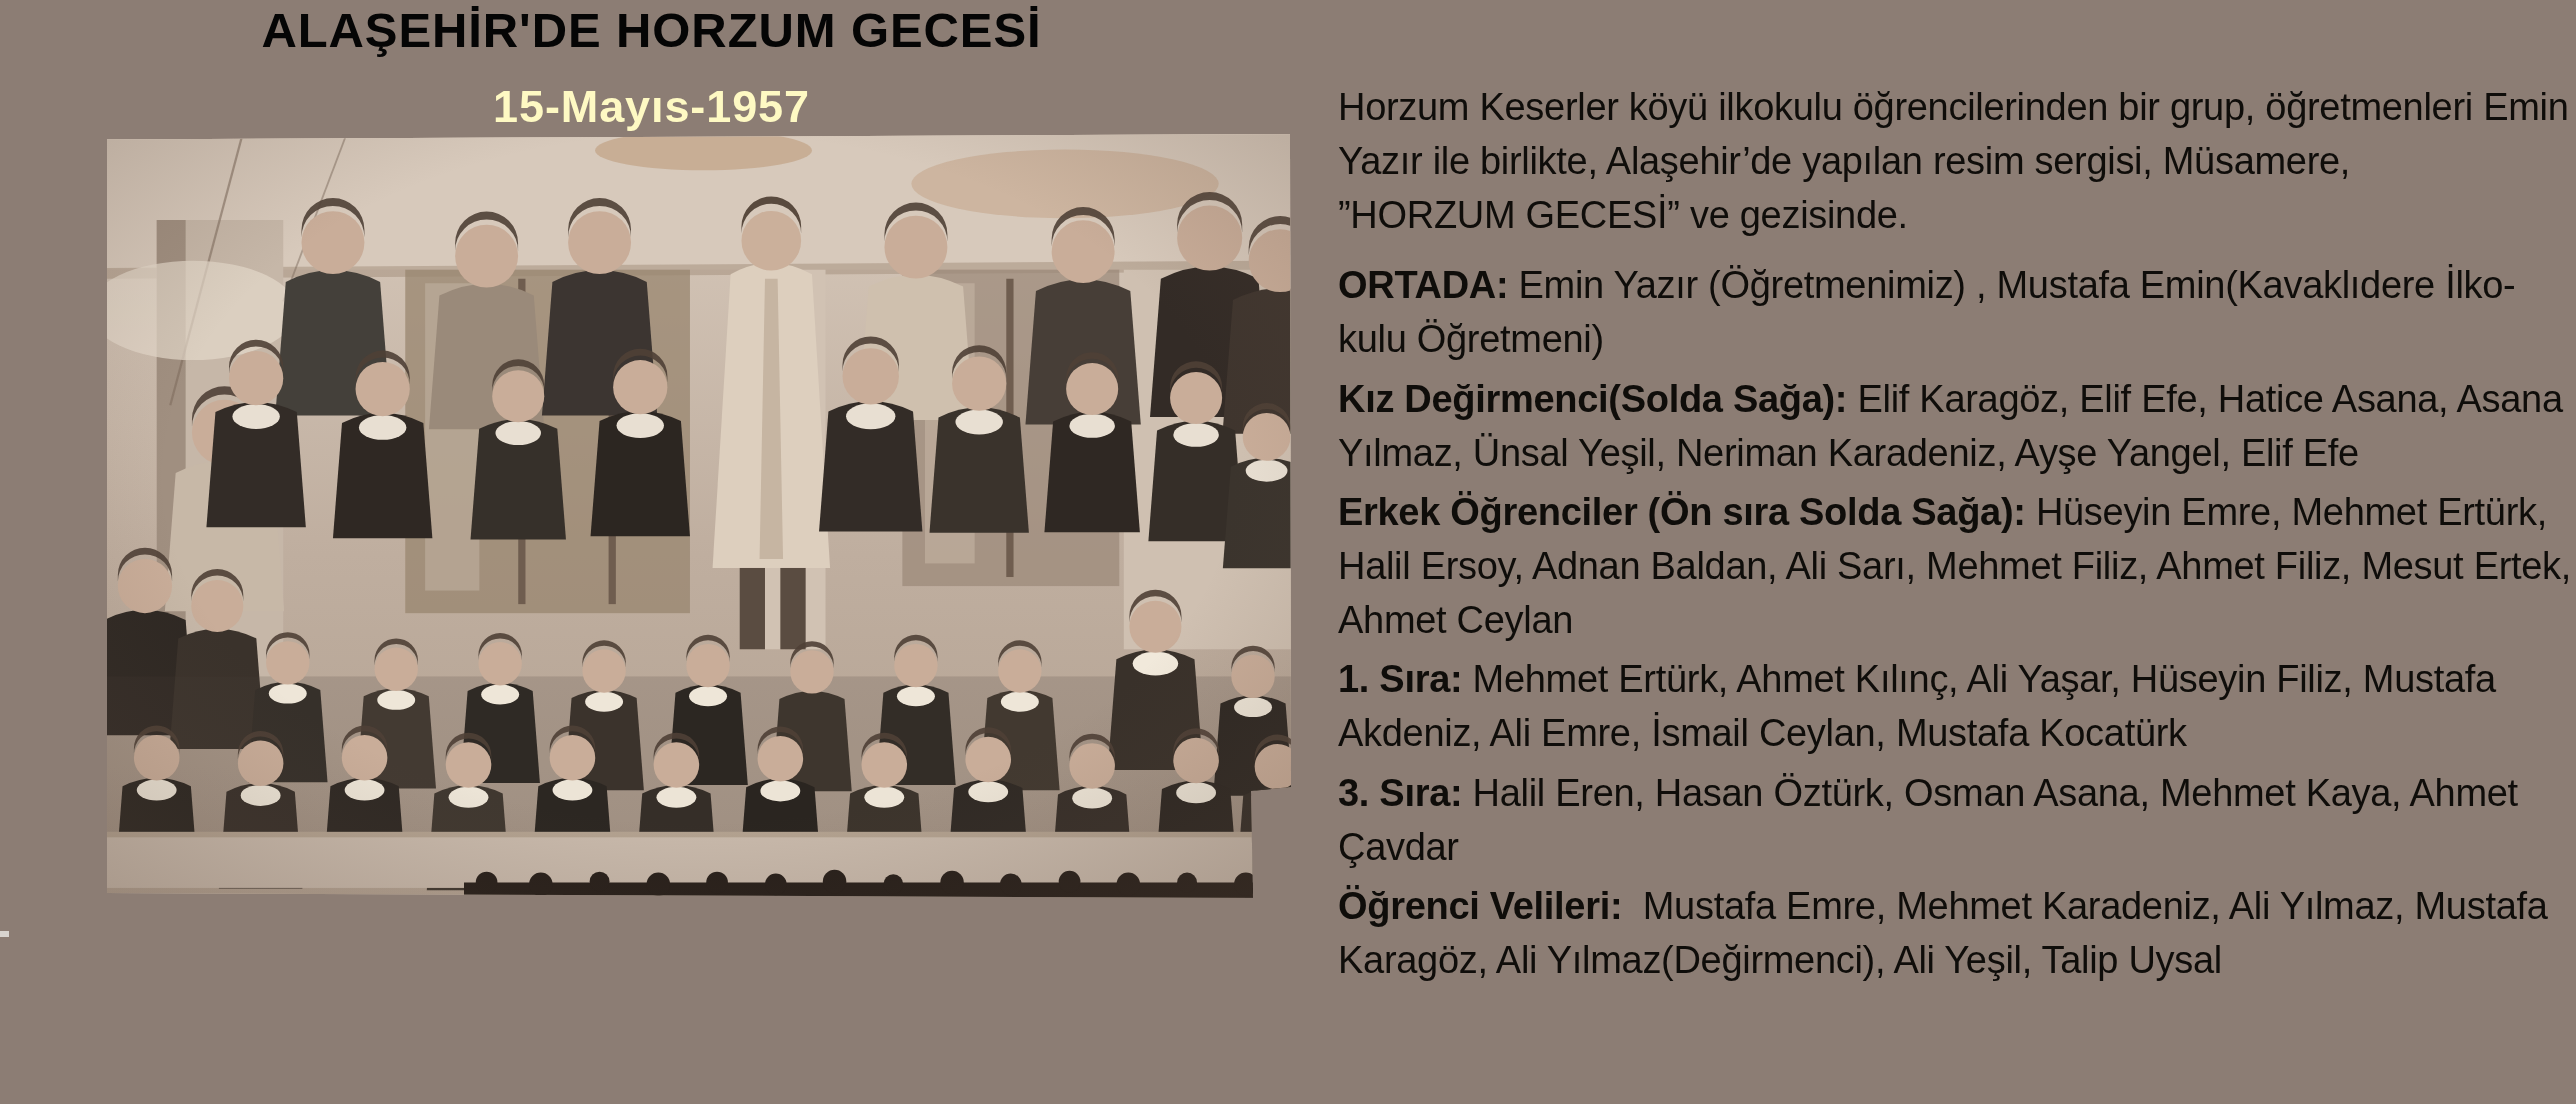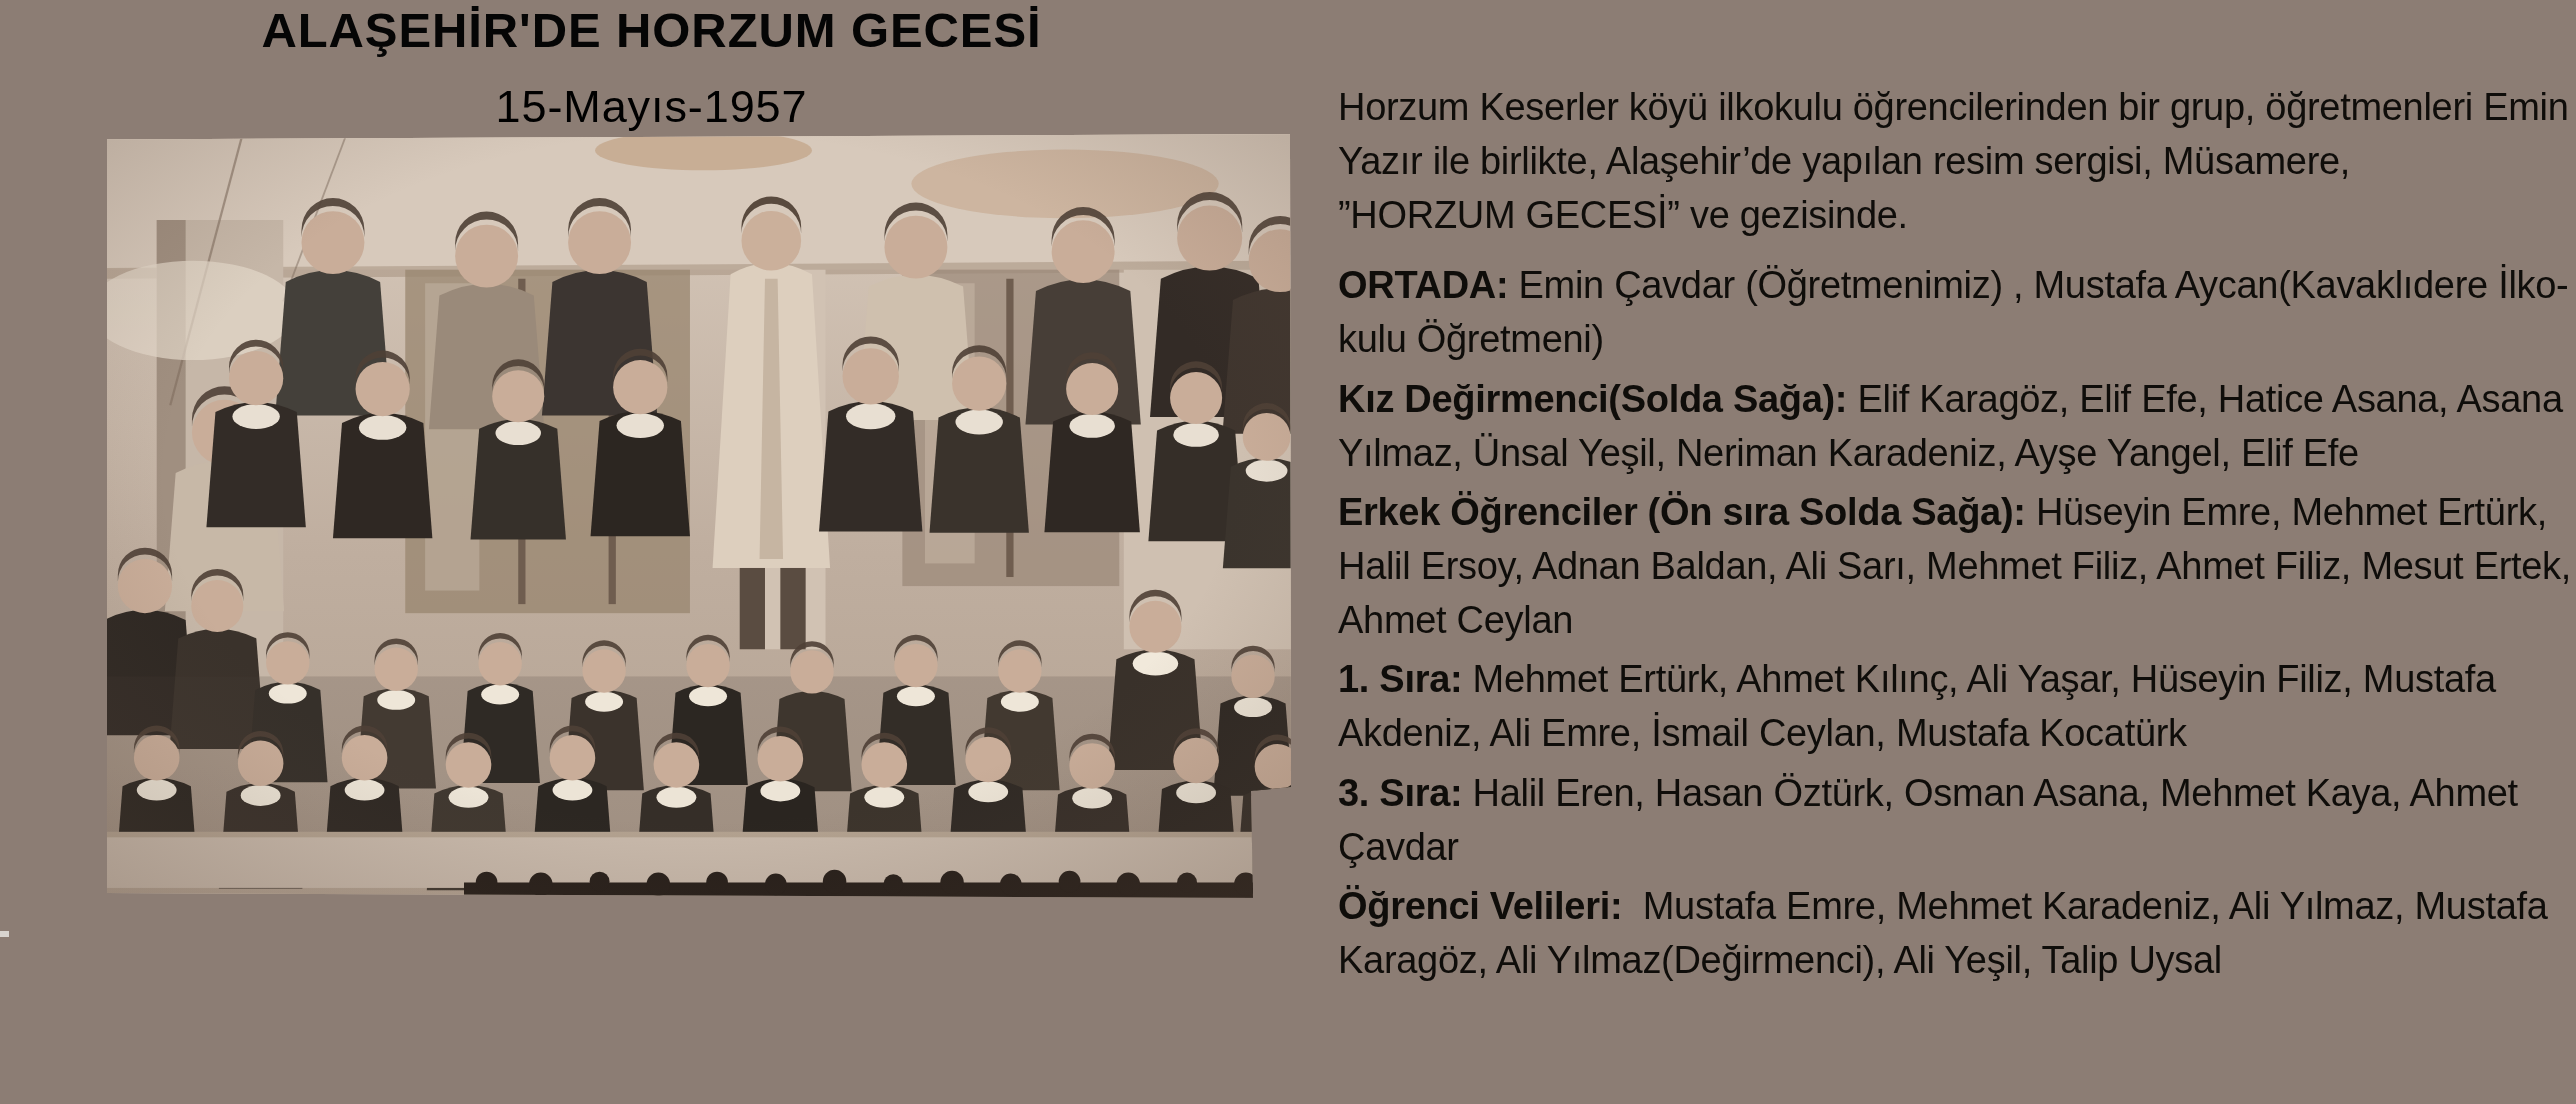--- a/index.html
+++ b/index.html
@@ -19,22 +19,22 @@
     position:absolute;left:118px;top:0;width:1067px;
     text-align:center;color:#000;
   }
   .title{
     margin:0;padding-top:1.8px;
     font-size:49px;font-weight:bold;letter-spacing:0.9px;
     color:#050505;
   }
   .subtitle{
     margin:0;padding-top:23.5px;
-    font-size:45px;font-weight:normal;letter-spacing:0.9px;
-    color:#000000;
+    font-size:45px;font-weight:bold;letter-spacing:0.9px;
+    color:#fef9c3;
   }
 
   
   .photo{
     position:absolute;left:107px;top:134px;width:1184px;height:764px;
     clip-path:polygon(0px 5.4px,1183px 0px,1184px 653px,1144px 657px,1146px 764px,0px 759px);
     background:#c3b4a6;
   }
   .photo svg{display:block;width:1184px;height:764px;}
 
@@ -189,21 +189,21 @@
           <circle cx="1260" cy="830" r="13"></circle>
       </g>
 
       <rect x="0" y="0" width="1310" height="845" fill="url(#vig)"></rect>
     </svg>
   </div>
 
   <div class="caption">
     <p class="intro">Horzum Keserler köyü ilkokulu öğrencilerinden bir grup, öğretmenleri Emin Yazır ile birlikte, Alaşehir’de yapılan resim sergisi, Müsamere,       ”HORZUM GECESİ” ve gezisinde.</p>
     <div id="caption-sections">
-  <p class="section"><span class="label u">ORTADA:</span><span class="body"> Emin Çavdar (Öğretmenimiz) , Mustafa Aycan(Kavaklıdere İlko-kulu Öğretmeni)</span></p>
+  <p class="section"><span class="label u">ORTADA:</span><span class="body"> Emin Yazır (Öğretmenimiz) , Mustafa Emin(Kavaklıdere İlko-kulu Öğretmeni)</span></p>
 
   <p class="section"><span class="label u">Kız Değirmenci(Solda Sağa):</span><span class="body"> Elif Karagöz, Elif Efe, Hatice Asana, Asana Yılmaz, Ünsal Yeşil, Neriman Karadeniz, Ayşe Yangel, Elif Efe</span></p>
 
   <p class="section"><span class="label">Erkek Öğrenciler (Ön sıra Solda Sağa):</span><span class="body"> Hüseyin Emre, Mehmet Ertürk, Halil Ersoy, Adnan Baldan, Ali Sarı, Mehmet Filiz, Ahmet Filiz, Mesut Ertek, Ahmet Ceylan</span></p>
 
   <p class="section"><span class="label u">1. Sıra:</span><span class="body"> Mehmet Ertürk, Ahmet Kılınç, Ali Yaşar, Hüseyin Filiz, Mustafa Akdeniz, Ali Emre, İsmail Ceylan, Mustafa Kocatürk</span></p>
 
   <p class="section"><span class="label u">3. Sıra:</span><span class="body"> Halil Eren, Hasan Öztürk, Osman Asana, Mehmet Kaya, Ahmet Çavdar</span></p>
 
   <p class="section"><span class="label u">Öğrenci Velileri:</span><span class="body">  Mustafa Emre, Mehmet Karadeniz, Ali Yılmaz, Mustafa Karagöz, Ali Yılmaz(Değirmenci), Ali Yeşil, Talip Uysal</span></p>

